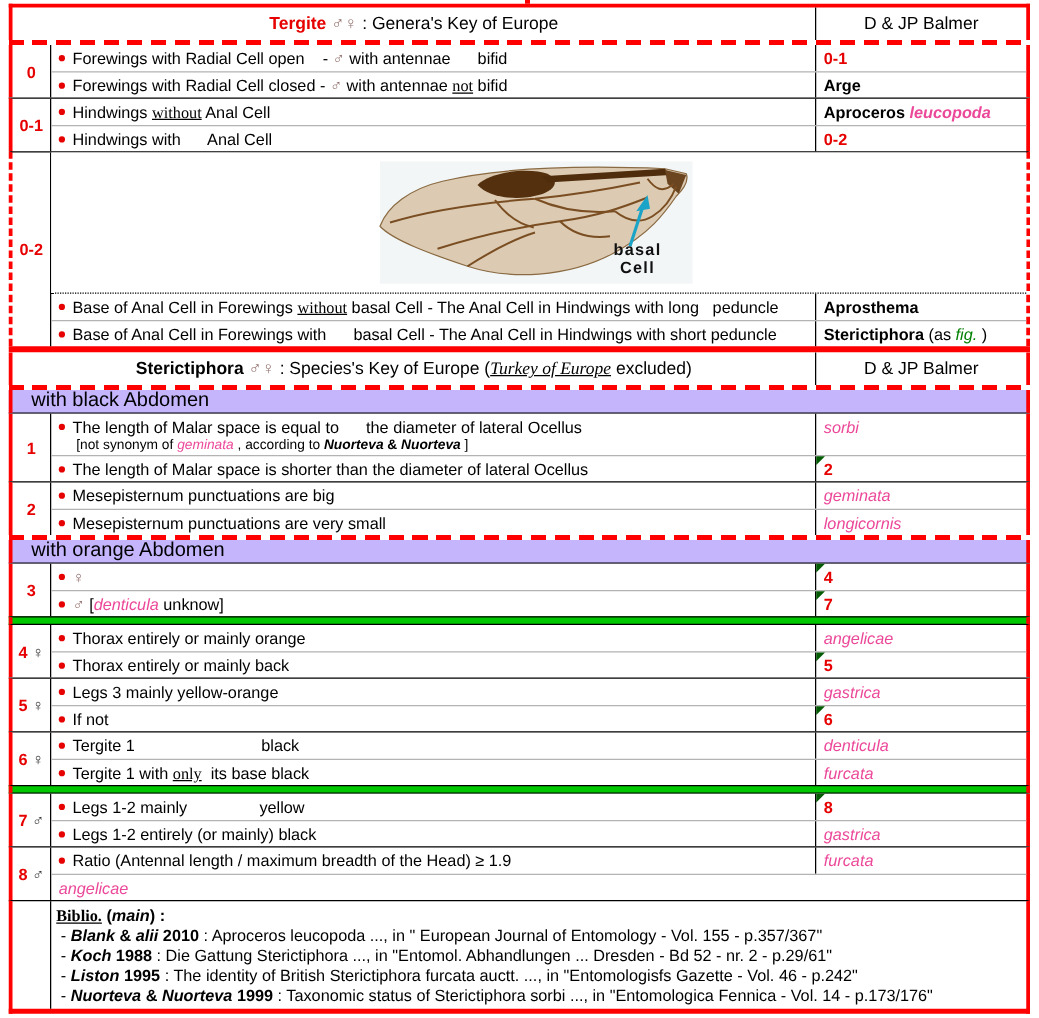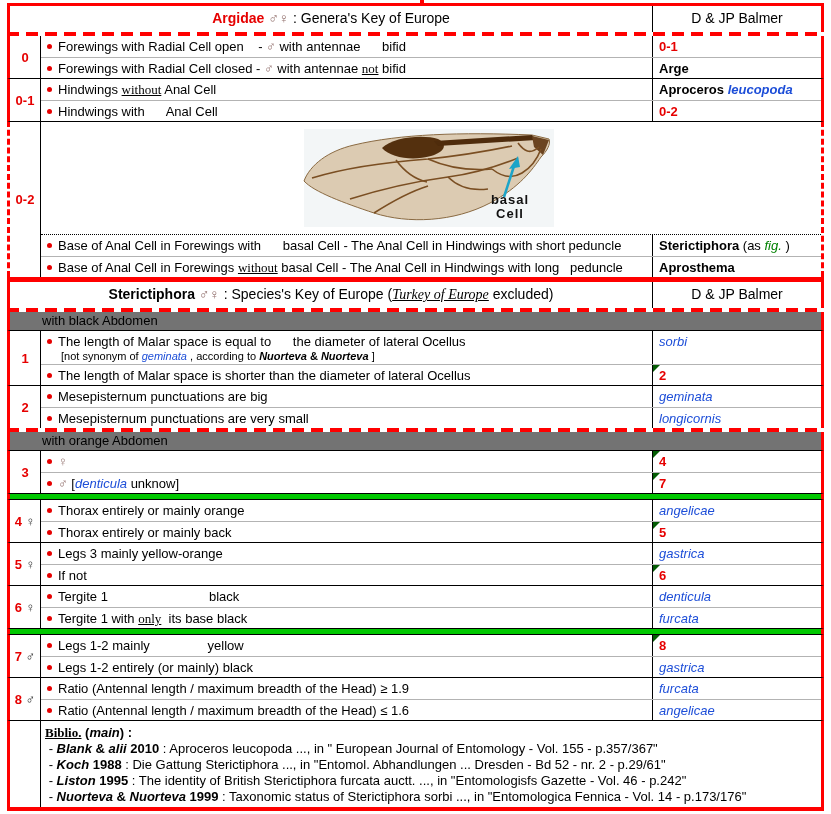--- a/index.html
+++ b/index.html
@@ -17,21 +17,21 @@
 
   .band.header{display:flex;height:26px;align-items:stretch;}
   .band.header.first{height:29px;}
   .htitle{flex:1;border-right:1px solid #000;text-align:center;font-size:14px;line-height:25px;white-space:pre;}
   .hauthor{width:168px;text-align:center;font-weight:normal;font-size:14px;line-height:25px;}
 
   .divider-dashed{height:4px;background:repeating-linear-gradient(90deg,#ff0000 0 12px,#ffffff 12px 19px);}
   .divider-red{height:5px;background:#ff0000;}
   .divider-green{height:7px;background:#00c800;border-top:1px solid #000;border-bottom:1px solid #000;}
 
-  .band.cyan{height:19px;background:#737373;border-bottom:1px solid #000;font-size:13px;line-height:18px;padding-left:32px;}
+  .band.cyan{height:19px;background:#c4b5fd;border-bottom:1px solid #000;font-size:16px;line-height:18px;padding-left:15px;}
 
   .band.group{display:flex;}
   .labelcell{width:31px;border-right:1px solid #000;display:flex;align-items:center;justify-content:center;
              font-size:13px;font-weight:bold;color:#e60000;white-space:pre;}
   .rows{flex:1;display:flex;flex-direction:column;}
   .subrow{display:flex;height:21px;}
   .subrow + .subrow{border-top:1px solid #b3b3b3;}
   .subrow.tall{height:33px;}
   .desc{flex:1;border-right:1px solid #000;font-size:13px;line-height:19px;padding:1px 4px 0 6px;white-space:pre-wrap;overflow:hidden;}
   .res{width:168px;position:relative;font-size:13px;line-height:19px;padding:1px 6px 0;white-space:pre;}
@@ -53,35 +53,35 @@
   .bibcontent{flex:1;padding:3px 6px 2px 4px;font-size:13px;}
   .bibhead{line-height:17px;white-space:pre;}
   .bibitem{line-height:16px;white-space:pre-wrap;}
 
   
   .red{color:#e60000;}
   .b{font-weight:bold;}
   .i{font-style:italic;}
   .bi{font-weight:bold;font-style:italic;}
   .u{text-decoration:underline;font-family:Liberation Serif, serif;}
-  .blue{color:#1d4ed8;}
+  .blue{color:#ec4899;}
   .green{color:#008000;}
   .sym{color:#93716e;}
   .symdark{color:#333;font-weight:normal;}
 
   .topmark{position:absolute;left:420px;top:0;width:4px;height:13px;background:#ff0000;}
 </style>
 </head>
 <body>
 
 <div class="sheet">
   <div class="topmark"></div>
   <div class="tablewrap" id="bands">
       <div class="band header first">
-        <div class="htitle"><span class="b red">Argidae</span><span class="sym"> ♂♀</span><span> : Genera's Key of Europe</span></div>
+        <div class="htitle"><span class="b red">Tergite</span><span class="sym"> ♂♀</span><span> : Genera's Key of Europe</span></div>
         <div class="hauthor">D &amp; JP Balmer</div>
       </div>
       <div class="divider-dashed"></div>
       <div class="band group">
         <div class="labelcell"><span>0</span></div>
         <div class="rows">
           <div class="subrow">
             <div class="desc bullet"><span>Forewings with Radial Cell open    - </span><span class="sym">♂</span><span> with antennae      bifid</span></div>
             <div class="res"><span><span class="red b">0-1</span></span></div>
           </div>
@@ -126,26 +126,26 @@
     </g>
     <g>
       <line x1="219" y1="34" x2="208" y2="68" stroke="#1ca4c8" stroke-width="2.5"></line>
       <polygon points="222,27 213,40 224,38" fill="#1ca4c8"></polygon>
     </g>
   </svg></div>
             <div class="figcap c1">basal</div>
             <div class="figcap c2">Cell</div>
           </div>
           <div class="subrow">
+            <div class="desc bullet"><span>Base of Anal Cell in Forewings </span><span class="u">without</span><span> basal Cell - The Anal Cell in Hindwings with long   peduncle</span></div>
+            <div class="res"><span><span class="b">Aprosthema</span></span></div>
+          </div>
+          <div class="subrow">
             <div class="desc bullet"><span>Base of Anal Cell in Forewings with      basal Cell - The Anal Cell in Hindwings with short peduncle</span></div>
             <div class="res"><span><span class="b">Sterictiphora</span><span> (as </span><span class="green i">fig.</span><span> )</span></span></div>
-          </div>
-          <div class="subrow">
-            <div class="desc bullet"><span>Base of Anal Cell in Forewings </span><span class="u">without</span><span> basal Cell - The Anal Cell in Hindwings with long   peduncle</span></div>
-            <div class="res"><span><span class="b">Aprosthema</span></span></div>
           </div>
         </div>
       </div>
       <div class="divider-red"></div>
       <div class="band header">
         <div class="htitle"><span class="b">Sterictiphora</span><span class="sym"> ♂♀</span><span> : Species's Key of Europe (</span><span class="i u">Turkey of Europe</span><span> excluded)</span></div>
         <div class="hauthor">D &amp; JP Balmer</div>
       </div>
       <div class="divider-dashed"></div>
       <div class="band cyan"><span>with black Abdomen</span></div>
@@ -245,21 +245,20 @@
         </div>
       </div>
       <div class="band group bt">
         <div class="labelcell"><span>8 </span><span class="symdark">♂</span></div>
         <div class="rows">
           <div class="subrow">
             <div class="desc bullet"><span>Ratio (Antennal length / maximum breadth of the Head) ≥ 1.9</span></div>
             <div class="res"><span><span class="blue i">furcata</span></span></div>
           </div>
           <div class="subrow">
-            <div class="desc bullet"><span>Ratio (Antennal length / maximum breadth of the Head) ≤ 1.6</span></div>
             <div class="res"><span><span class="blue i">angelicae</span></span></div>
           </div>
         </div>
       </div>
       <div class="band biblio last bt">
         <div class="labelcell"></div>
         <div class="bibcontent">
           <div class="bibhead"><span class="b u">Biblio.</span><span class="b"> (</span><span class="bi">main</span><span class="b">) :</span></div>
           <div class="bibitem"><span> - </span><span class="bi">Blank</span><span class="b"> &amp; </span><span class="bi">alii</span><span class="b"> 2010</span><span> : Aproceros leucopoda ..., in " European Journal of Entomology - Vol. 155 - p.357/367"</span></div>
           <div class="bibitem"><span> - </span><span class="bi">Koch</span><span class="b"> 1988</span><span> : Die Gattung Sterictiphora ..., in "Entomol. Abhandlungen ... Dresden - Bd 52 - nr. 2 - p.29/61"</span></div>

